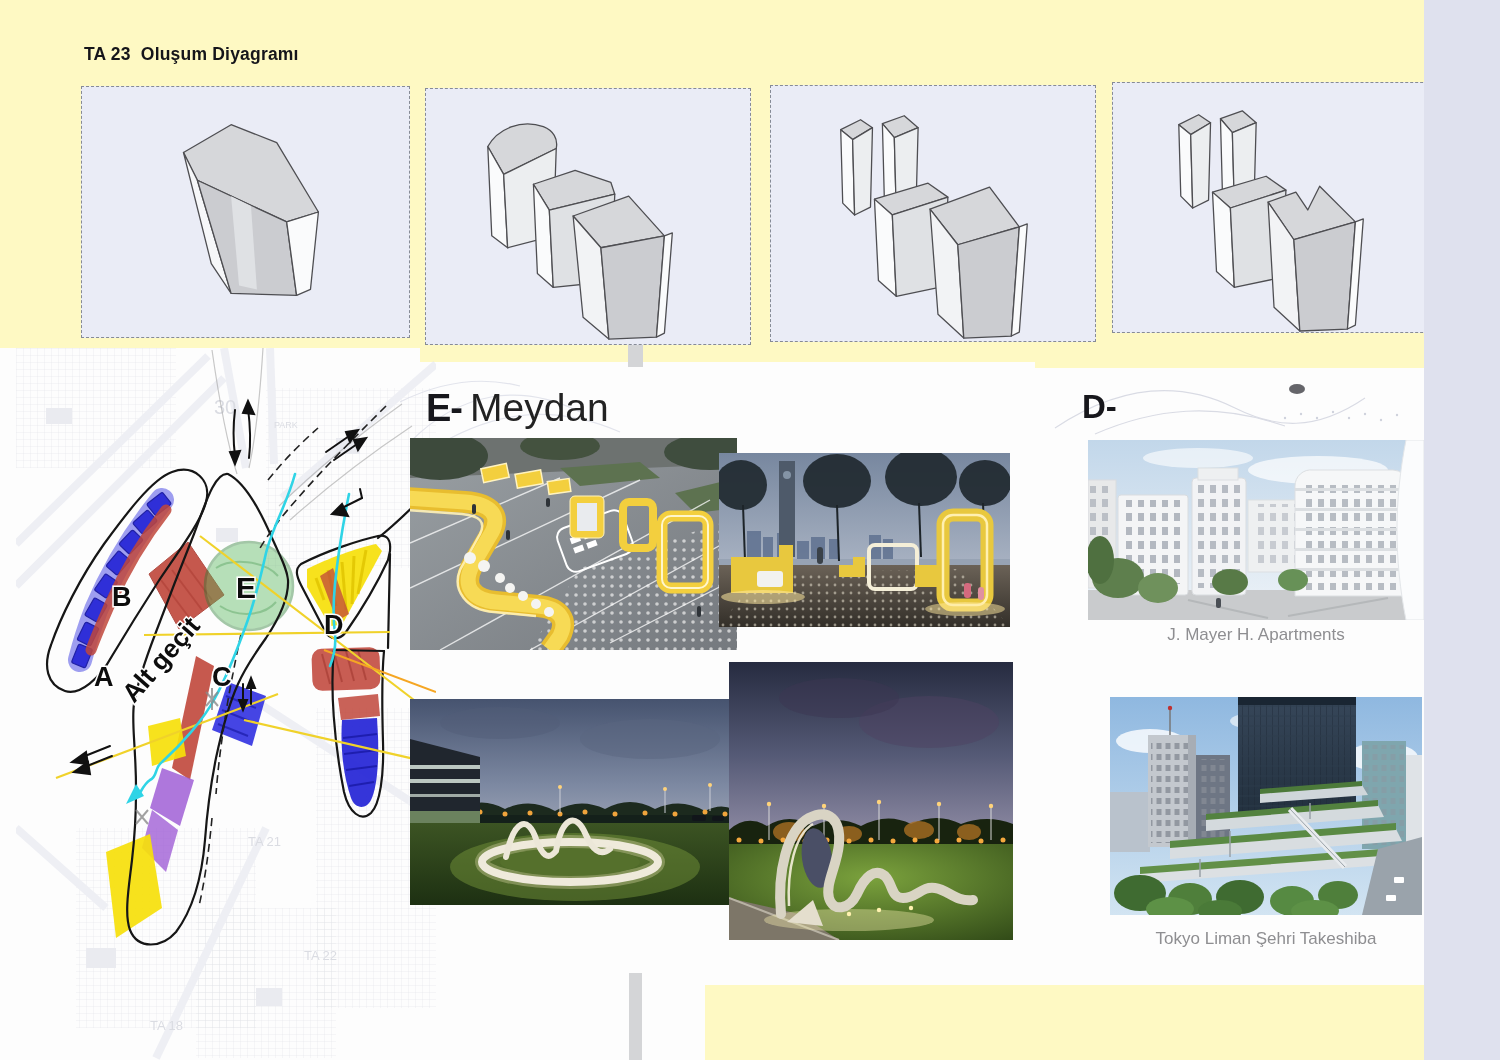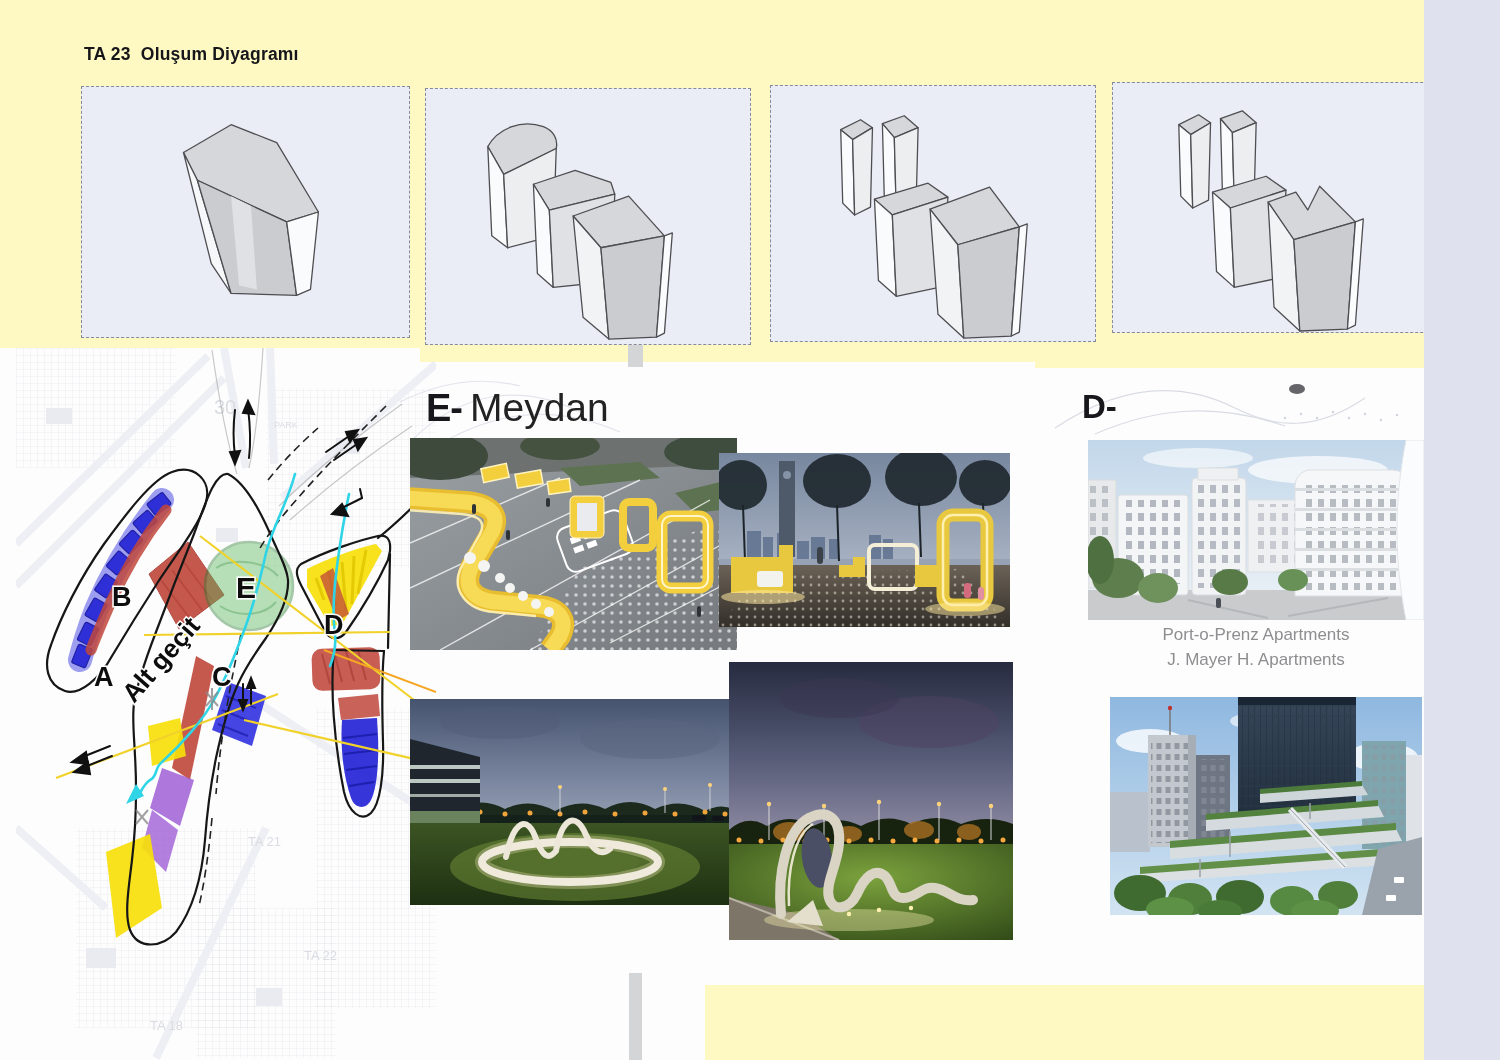--- a/index.html
+++ b/index.html
@@ -615,21 +615,20 @@
       </g>
       <g stroke="#b5b8ba" stroke-width="2">
         <line x1="100" y1="160" x2="180" y2="178"></line>
           <line x1="200" y1="176" x2="300" y2="158"></line>
       </g>
       <rect x="128" y="158" width="5" height="10" rx="2" fill="#4a4f55"></rect>
     </svg>
   </div>
 
   <div class="caption" style="left:1088px;top:622px;width:336px;">
-    <div>Port-o-Prenz Apartments</div>
     <div>J. Mayer H. Apartments</div>
   </div>
 
   <div class="photo" style="left:1110px;top:697px;width:312px;height:218px;">
     <svg viewBox="0 0 312 218">
       <defs>
         <linearGradient id="d2sky" x1="0" y1="0" x2="0" y2="1">
           <stop offset="0" stop-color="#8fb8e0"></stop>
             <stop offset="1" stop-color="#d2e4f2"></stop>
         </linearGradient>
@@ -692,14 +691,17 @@
         <ellipse cx="130" cy="200" rx="24" ry="17" fill="#3f6b31"></ellipse>
         <ellipse cx="182" cy="204" rx="22" ry="15" fill="#568a42"></ellipse>
         <ellipse cx="228" cy="198" rx="20" ry="14" fill="#4f7f3b"></ellipse>
         <ellipse cx="60" cy="212" rx="24" ry="12" fill="#5d9146"></ellipse>
         <ellipse cx="110" cy="214" rx="22" ry="11" fill="#4a7a38"></ellipse>
         <ellipse cx="205" cy="214" rx="24" ry="11" fill="#5d9146"></ellipse>
       </g>
     </svg>
   </div>
 
+  <div class="caption" style="left:1110px;top:926px;width:312px;">
+    <div>Tokyo Liman Şehri Takeshiba</div>
+  </div>
 
 </div>
 
 </body></html>

